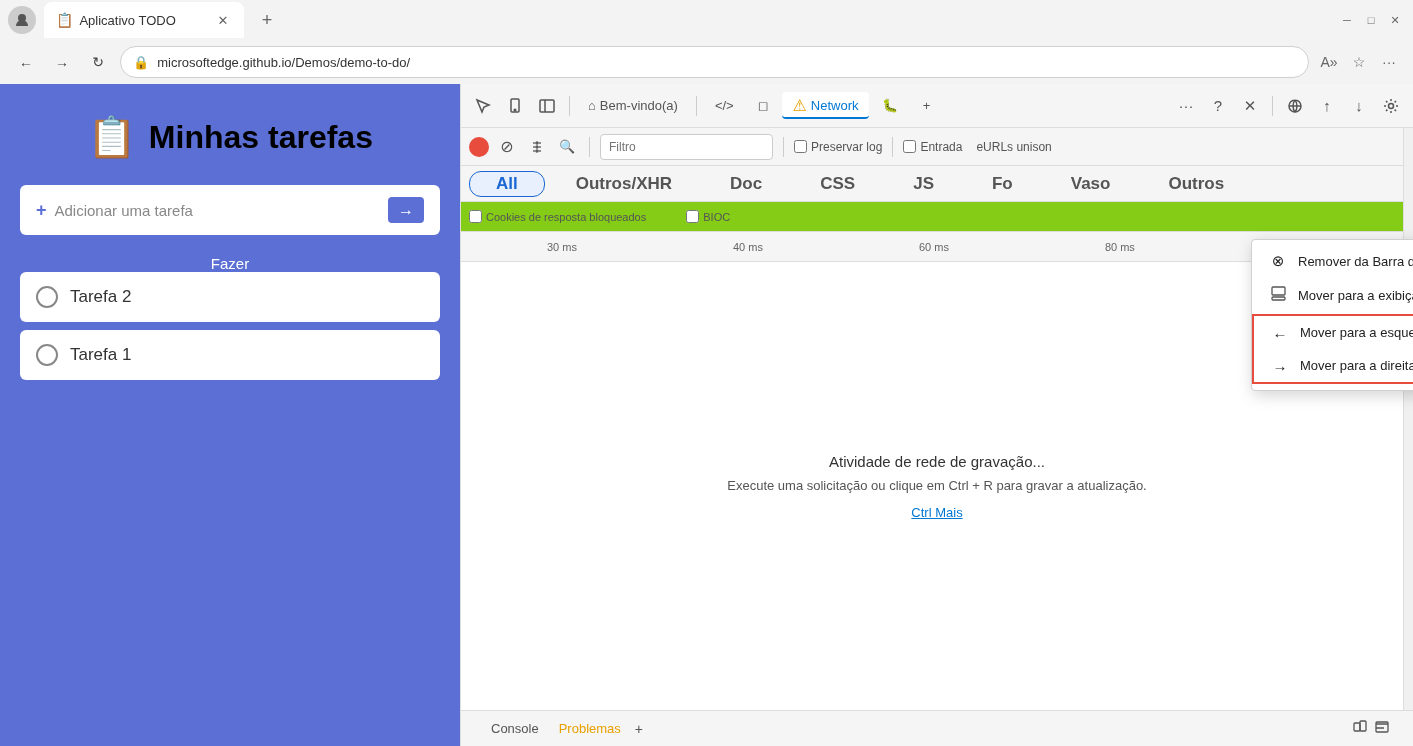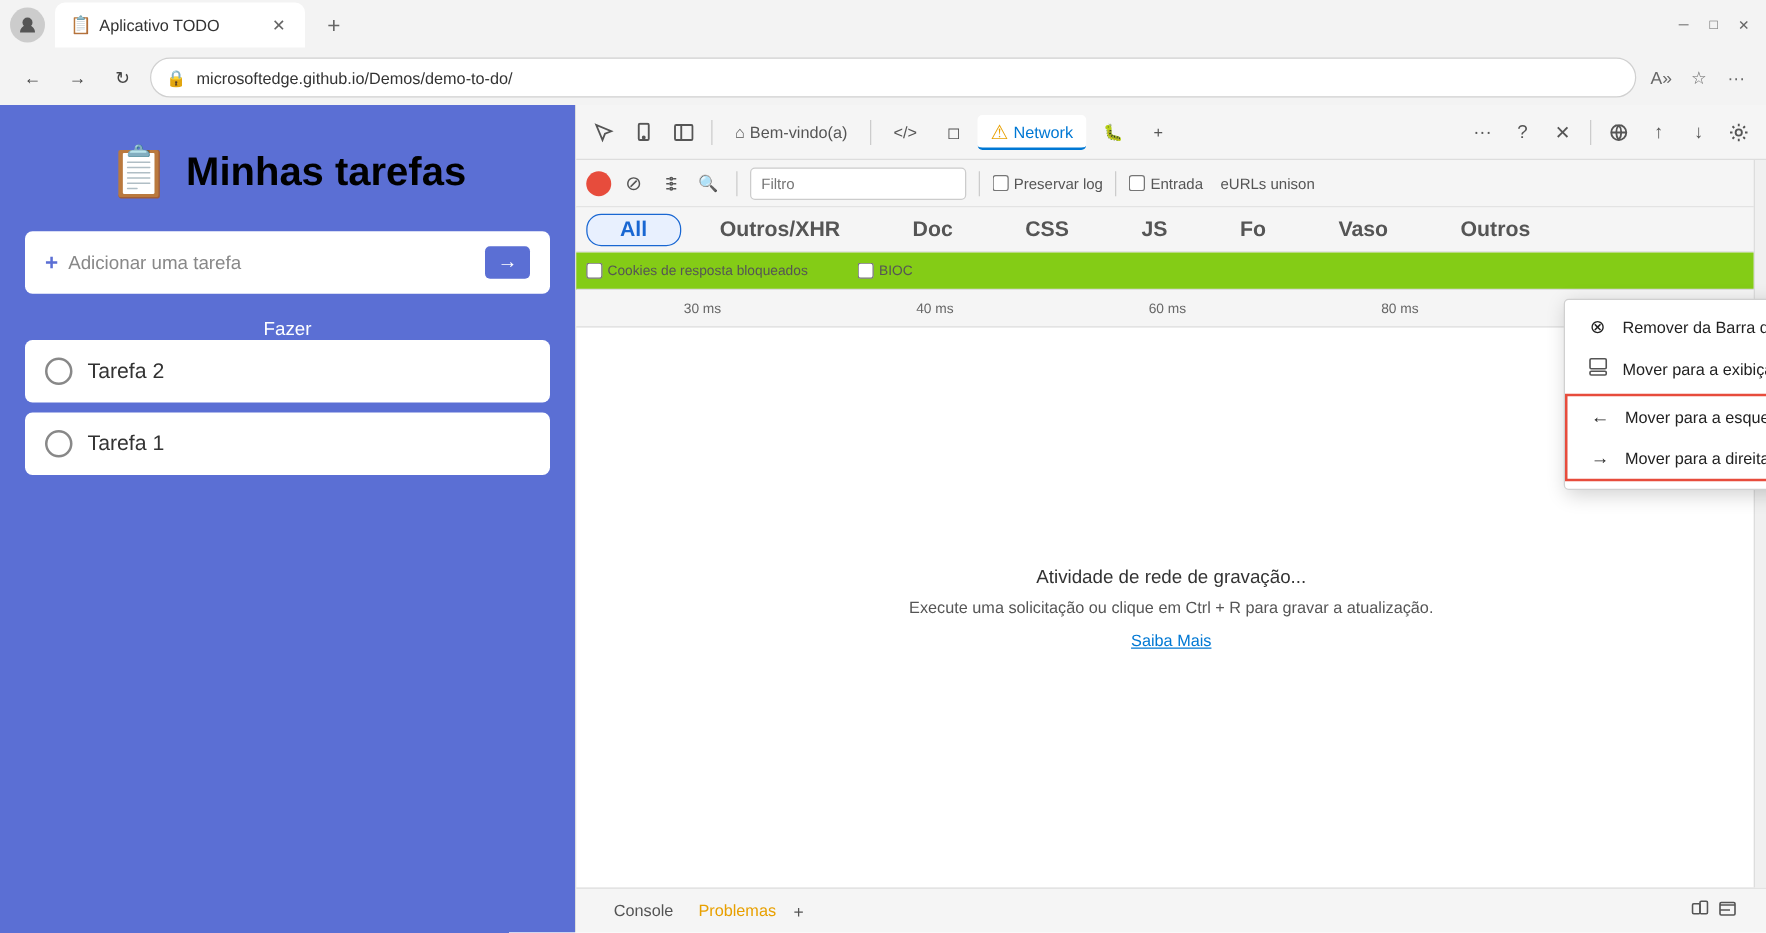--- a/index.html
+++ b/index.html
@@ -405,21 +405,21 @@
         <span>40 ms</span>
         <span>60 ms</span>
         <span>80 ms</span>
         <span>100 ms</span>
       </div>
     </div>
 
     <div class="devtools-main">
       <p class="devtools-empty-title">Atividade de rede de gravação...</p>
       <p class="devtools-empty-sub">Execute uma solicitação ou clique em Ctrl + R para gravar a atualização.</p>
-      <a class="devtools-learn-more">Saiba Mais</a>
+      <a class="devtools-learn-more">Ctrl Mais</a>
     </div>
 
     <div class="devtools-bottom">
       <span class="bottom-tab">Console</span>
       <span class="bottom-tab problems">Problemas</span>
       <span class="bottom-add-btn">+</span>
       <div class="bottom-right">
         <span class="bottom-icon">
           <svg width="14" height="14" viewBox="0 0 14 14" fill="none" stroke="#555" stroke-width="1.3">
               <rect x="1" y="3" width="6" height="8" rx="1"></rect>

